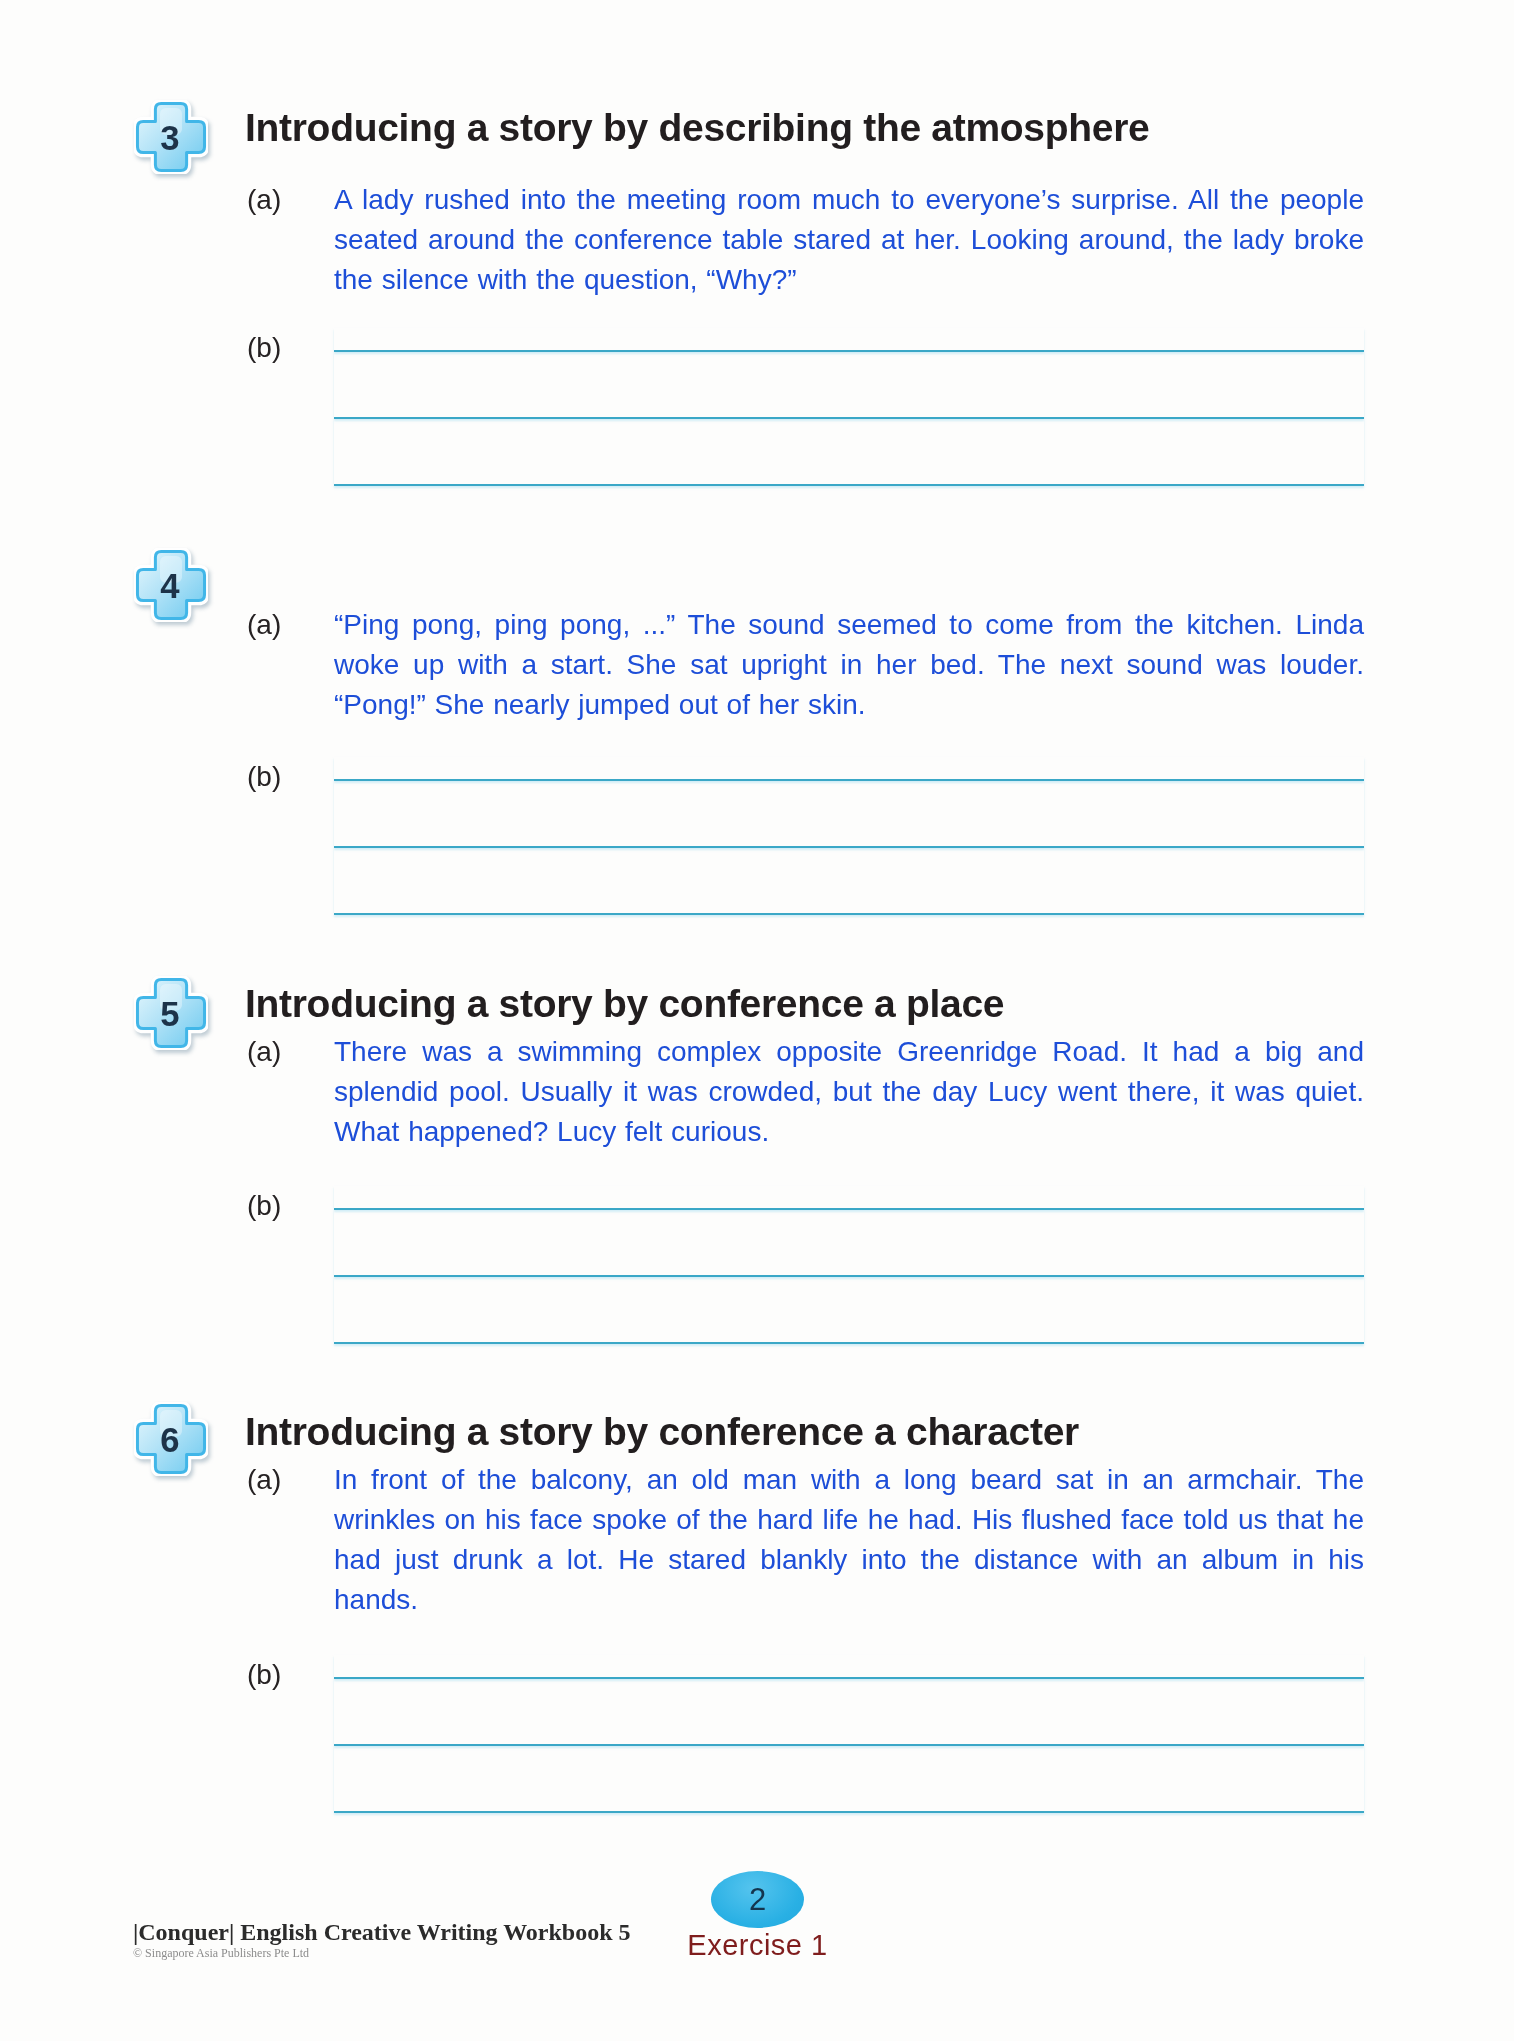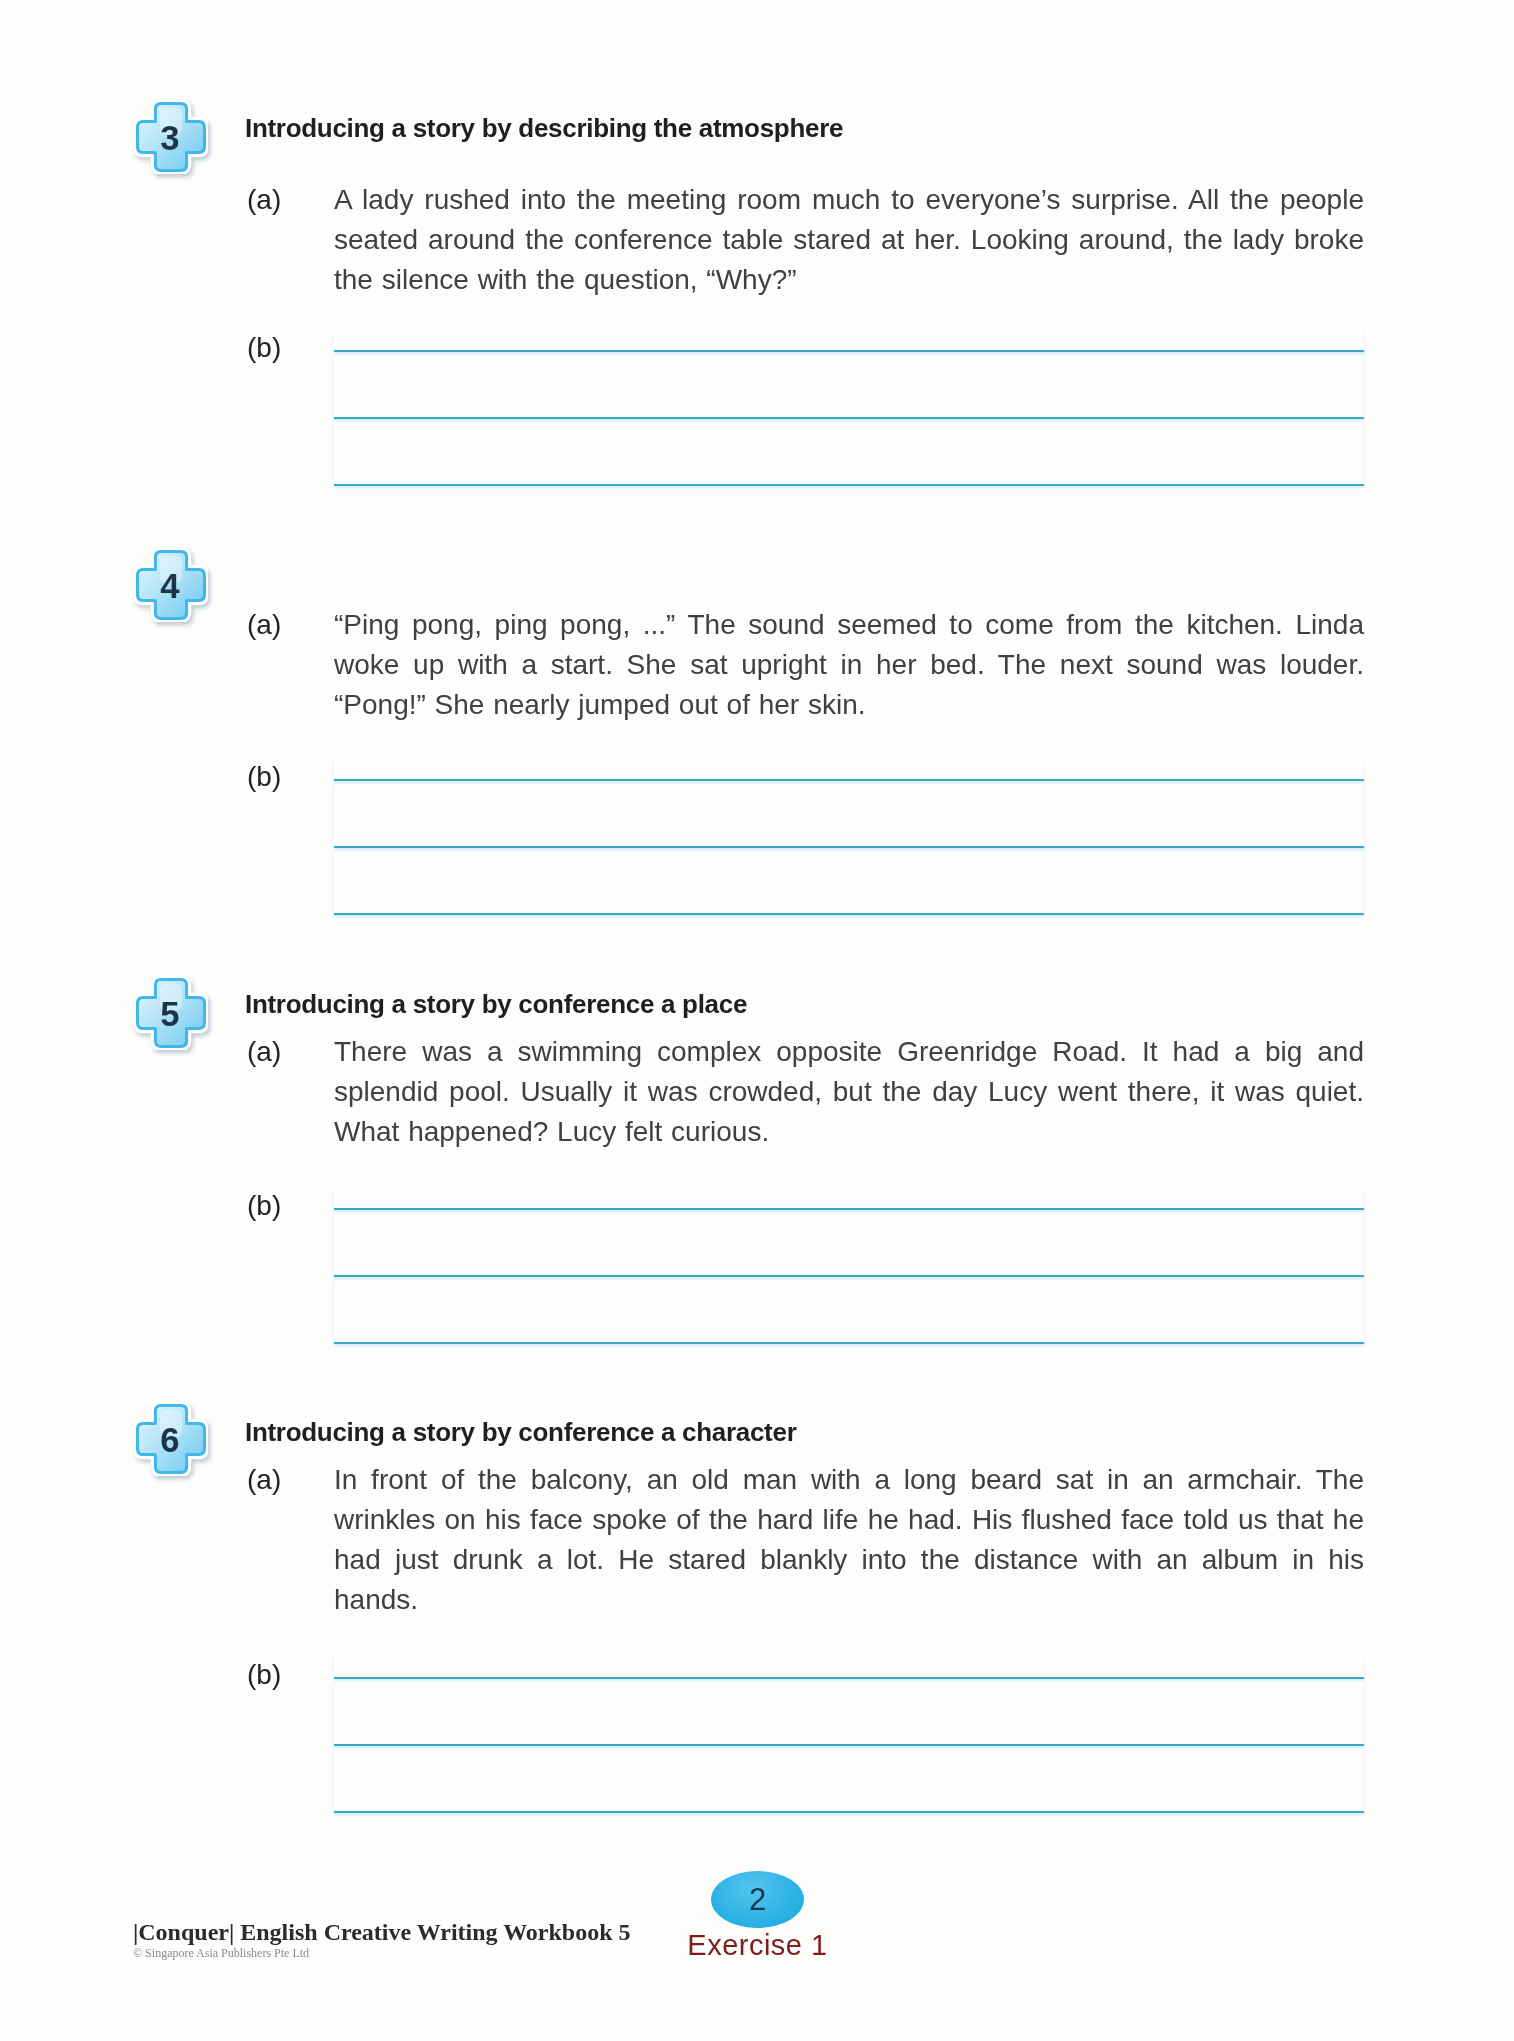--- a/index.html
+++ b/index.html
@@ -15,30 +15,30 @@
   
   .badge { position:absolute; left:134px; width:74px; height:74px; }
   .badge svg { filter: drop-shadow(2px 3px 2px rgba(110,140,160,.45)); }
   .cross-outline { fill:#ffffff; stroke:#ffffff; stroke-width:8; stroke-linejoin:round; }
   .cross-fill    { fill:url(#bgrad); stroke:#41b6e8; stroke-width:2.6; stroke-linejoin:round; }
   .cross-gloss   { fill:#ffffff; opacity:.34; }
   .badge-num     { font-family:"Liberation Sans",sans-serif; font-size:30px; font-weight:600; fill:#1d3349; }
 
   .section-title {
     position:absolute; left:245px; margin:0;
-    font-size:26px; font-weight:bold; letter-spacing:-0.3px;
+    font-size:39px; font-weight:bold; letter-spacing:-0.3px;
     color:#221e1f; line-height:36px; white-space:nowrap;
   }
 
   .para-row { position:absolute; left:247px; width:1117px; display:flex; }
   .part-label {
     flex:none; width:87px; font-size:28px; line-height:40px; color:#262223;
   }
   .para-text {
-    margin:0; width:1030px; font-size:28px; line-height:40px; color:#404040;
+    margin:0; width:1030px; font-size:28px; line-height:40px; color:#1d4ed8;
     text-align:justify; text-align-last:left; word-spacing:1px;
   }
 
   .blank-row { position:absolute; left:247px; width:1117px; }
   .blank-row .part-label { position:absolute; left:0; top:0; }
   .lines { margin-left:87px; width:1030px; }
   .wline {
     height:65px;
     border-bottom:2px solid #3ba8c7;
     box-shadow:0 2px 2px rgba(175,224,240,.55);

